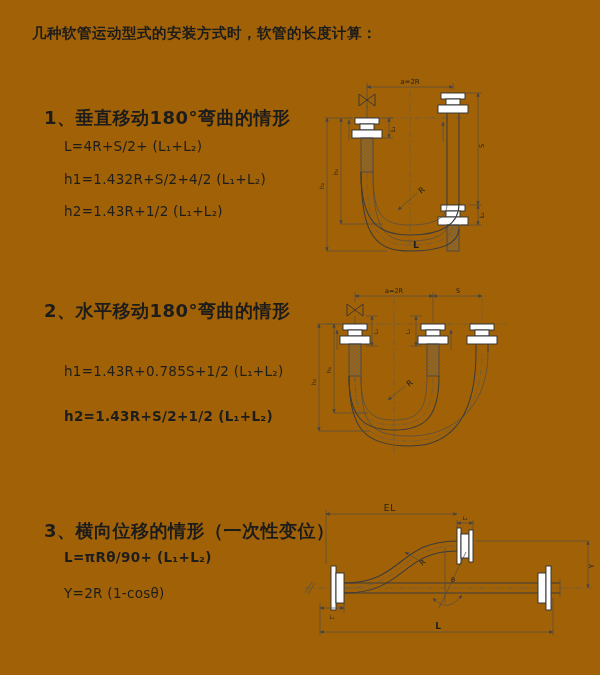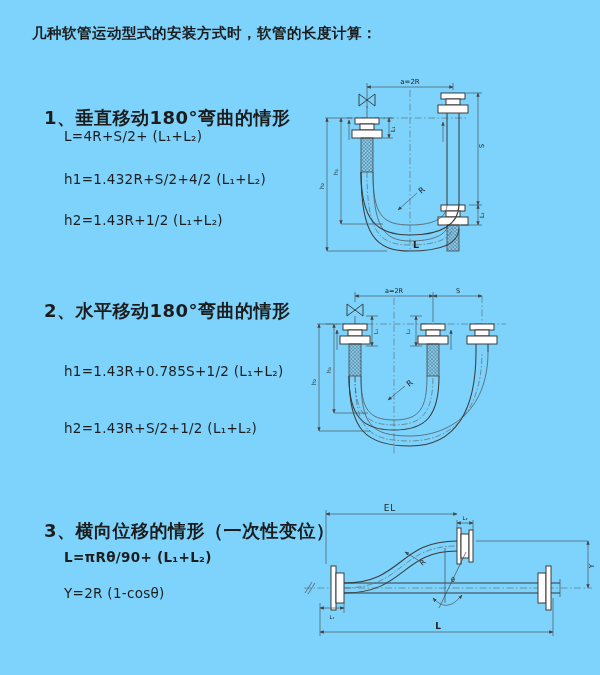--- a/index.html
+++ b/index.html
@@ -1,19 +1,19 @@
 <!DOCTYPE html>
 <html><head>
 <meta charset="utf-8">
 <style>
   html,body{margin:0;padding:0;}
   .page{
     position:relative;
     width:600px;height:675px;
-    background:#7dd3fc;
+    background:#a16207;
     font-family:"DejaVu Sans","Liberation Sans",sans-serif;
     color:#222;
     overflow:hidden;
   }
   .title{
     position:absolute;left:32px;top:24px;
     font-size:14.5px;font-weight:600;letter-spacing:.5px;color:#1c1c1c;
   }
   .sec-head{
     position:absolute;left:44px;
@@ -46,23 +46,23 @@
       </pattern>
       <marker id="arw" viewBox="0 0 10 10" refX="9" refY="5" markerWidth="6.5" markerHeight="6.5" orient="auto-start-reverse">
         <path d="M0,1 L10,5 L0,9 z" fill="#444"></path>
       </marker>
     </defs>
   </svg>
 
   <div class="title">几种软管运动型式的安装方式时，软管的长度计算：</div>
 
   <div class="sec-head" style="top:106px;">1、垂直移动180°弯曲的情形</div>
-  <div class="formula" style="top:128px;">L=4R+S/2+ (L₁+L₂)</div>
+  <div class="formula" style="top:138px;">L=4R+S/2+ (L₁+L₂)</div>
   <div class="formula" style="top:171px;">h1=1.432R+S/2+4/2 (L₁+L₂)</div>
-  <div class="formula" style="top:212px;">h2=1.43R+1/2 (L₁+L₂)</div>
+  <div class="formula" style="top:203px;">h2=1.43R+1/2 (L₁+L₂)</div>
 
   <svg class="dsvg" style="left:315px;top:74px;" width="270" height="184" viewBox="0 0 270 184">
 
     <line class="cl" x1="95" y1="16" x2="95" y2="178"></line>
     <line class="cl" x1="32" y1="44" x2="152" y2="44"></line>
 
     <g>
       <line class="dim" x1="52" y1="34" x2="52" y2="9"></line>
       <line class="dim" x1="138" y1="16" x2="138" y2="9"></line>
       <line class="dim" x1="52" y1="13" x2="138" y2="13" marker-start="url(#arw)" marker-end="url(#arw)"></line>
@@ -139,21 +139,21 @@
 
     <g>
       <line class="dim" x1="102" y1="119" x2="83" y2="136" marker-end="url(#arw)"></line>
       <text class="lbl" font-size="8" transform="rotate(-40 108 116)" x="104" y="118">R</text>
     </g>
     <text class="lbl" font-size="9.5" font-weight="600" x="98" y="174">L</text>
   </svg>
 
   <div class="sec-head" style="top:299px;">2、水平移动180°弯曲的情形</div>
   <div class="formula" style="top:363px;">h1=1.43R+0.785S+1/2 (L₁+L₂)</div>
-  <div class="formula" style="top:420px;">h2=1.43R+S/2+1/2 (L₁+L₂)</div>
+  <div class="formula" style="top:408px;font-weight:bold;">h2=1.43R+S/2+1/2 (L₁+L₂)</div>
 
   <svg class="dsvg" style="left:306px;top:282px;" width="292" height="178" viewBox="0 0 292 178">
 
     <line class="cl" x1="88" y1="16" x2="88" y2="172"></line>
     <line class="cl" x1="20" y1="42" x2="200" y2="42"></line>
     <line class="cl" x1="176" y1="14" x2="176" y2="42"></line>
 
     <g>
       <line class="dim" x1="49" y1="20" x2="49" y2="10"></line>
       <line class="dim" x1="127" y1="40" x2="127" y2="10"></line>

